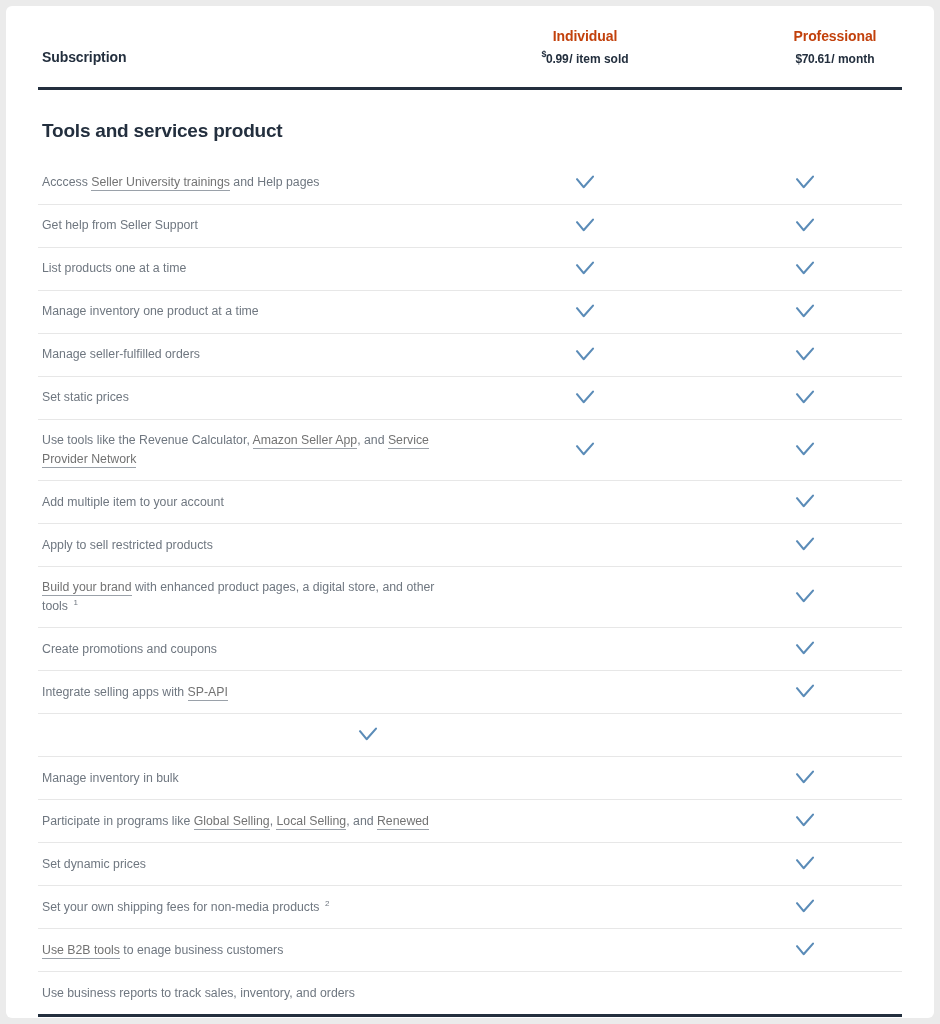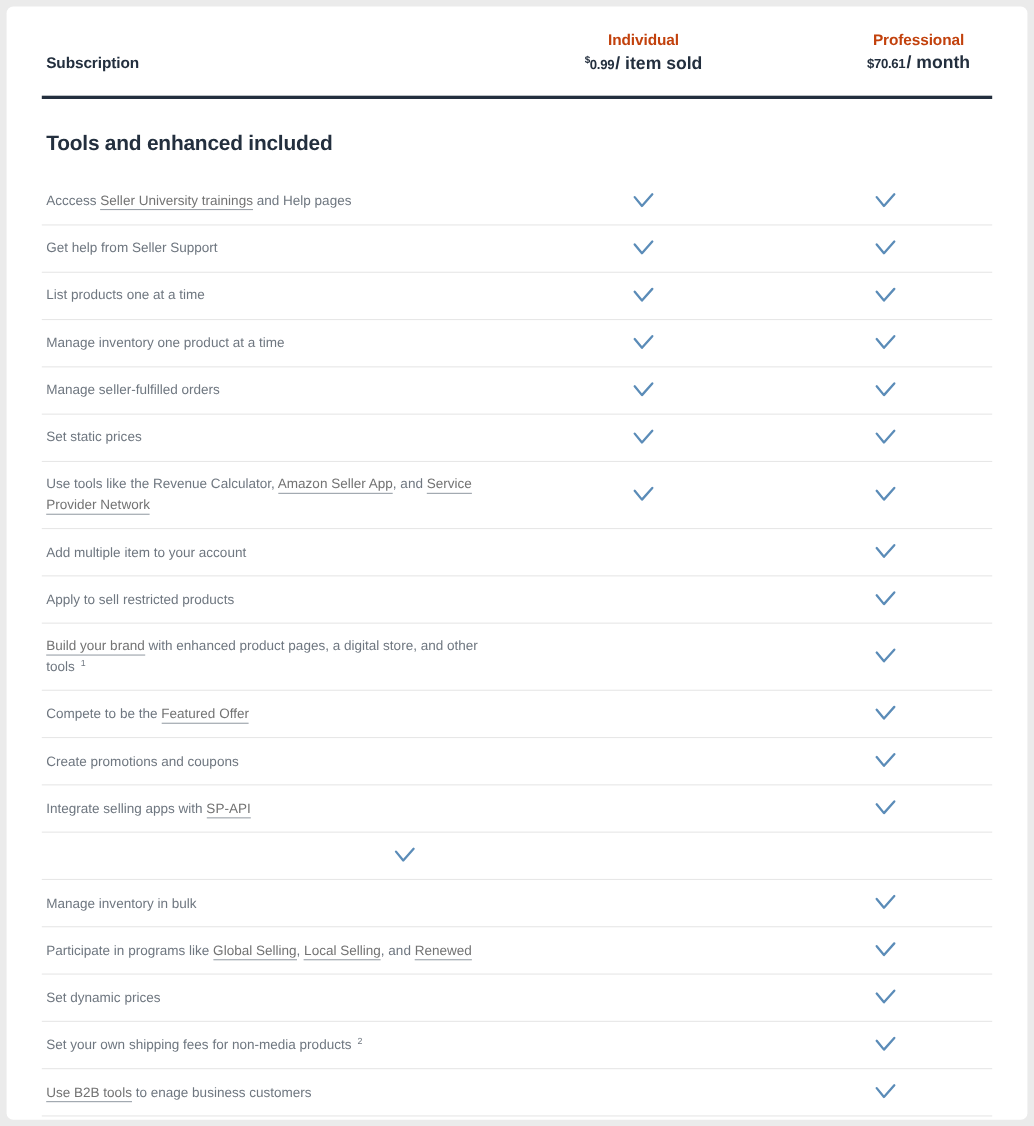--- a/index.html
+++ b/index.html
@@ -66,21 +66,21 @@
     font-weight: bold;
     vertical-align: 6px;
     letter-spacing: -0.3px;
   }
   .price-amount {
     font-size: 12px;
     font-weight: bold;
     letter-spacing: -0.3px;
   }
   .price-unit {
-    font-size: 16px;
+    font-size: 12px;
     font-weight: bold;
     margin-left: 1px;
   }
 
   
   .section-heading {
     margin: 30px 32px 0 36px;
     font-size: 19px;
     font-weight: bold;
     color: #232f3e;
@@ -150,21 +150,21 @@
     </div>
 
     <div class="plan-col professional">
       <div class="plan-name">Professional</div>
       <div class="plan-price-line">
         <span class="price-amount">$</span><span class="price-amount">70.61</span><span class="price-unit">/ month</span>
       </div>
     </div>
   </div>
 
-  <h2 class="section-heading">Tools and enhanced included</h2>
+  <h2 class="section-heading">Tools and services product</h2>
 
   <div class="feature-table" id="feature-table">
       <div class="feature-row">
         <div class="feature-label">Acccess <a href="#">Seller University trainings</a> and Help pages</div>
         <div class="check-cell">
           <span class="check-icon">
             <svg width="20" height="16" viewBox="0 0 20 16" aria-hidden="true">
               <path d="M2 4.2 L8.6 12.2 L18 1.6" fill="none" stroke="#5b8cb8" stroke-width="2.1" stroke-linecap="round" stroke-linejoin="round"></path>
             </svg>
           </span>
@@ -300,33 +300,20 @@
         <div class="check-cell">
           <span class="check-icon">
             <svg width="20" height="16" viewBox="0 0 20 16" aria-hidden="true">
               <path d="M2 4.2 L8.6 12.2 L18 1.6" fill="none" stroke="#5b8cb8" stroke-width="2.1" stroke-linecap="round" stroke-linejoin="round"></path>
             </svg>
           </span>
         </div>
       </div>
       <div class="feature-row">
         <div class="feature-label"><a href="#">Build your brand</a> with enhanced product pages, a digital store, and other tools <sup>1</sup></div>
-        <div class="check-cell">
-          <span class="check-empty"></span>
-        </div>
-        <div class="check-cell">
-          <span class="check-icon">
-            <svg width="20" height="16" viewBox="0 0 20 16" aria-hidden="true">
-              <path d="M2 4.2 L8.6 12.2 L18 1.6" fill="none" stroke="#5b8cb8" stroke-width="2.1" stroke-linecap="round" stroke-linejoin="round"></path>
-            </svg>
-          </span>
-        </div>
-      </div>
-      <div class="feature-row">
-        <div class="feature-label">Compete to be the <a href="#">Featured Offer</a></div>
         <div class="check-cell">
           <span class="check-empty"></span>
         </div>
         <div class="check-cell">
           <span class="check-icon">
             <svg width="20" height="16" viewBox="0 0 20 16" aria-hidden="true">
               <path d="M2 4.2 L8.6 12.2 L18 1.6" fill="none" stroke="#5b8cb8" stroke-width="2.1" stroke-linecap="round" stroke-linejoin="round"></path>
             </svg>
           </span>
         </div>

